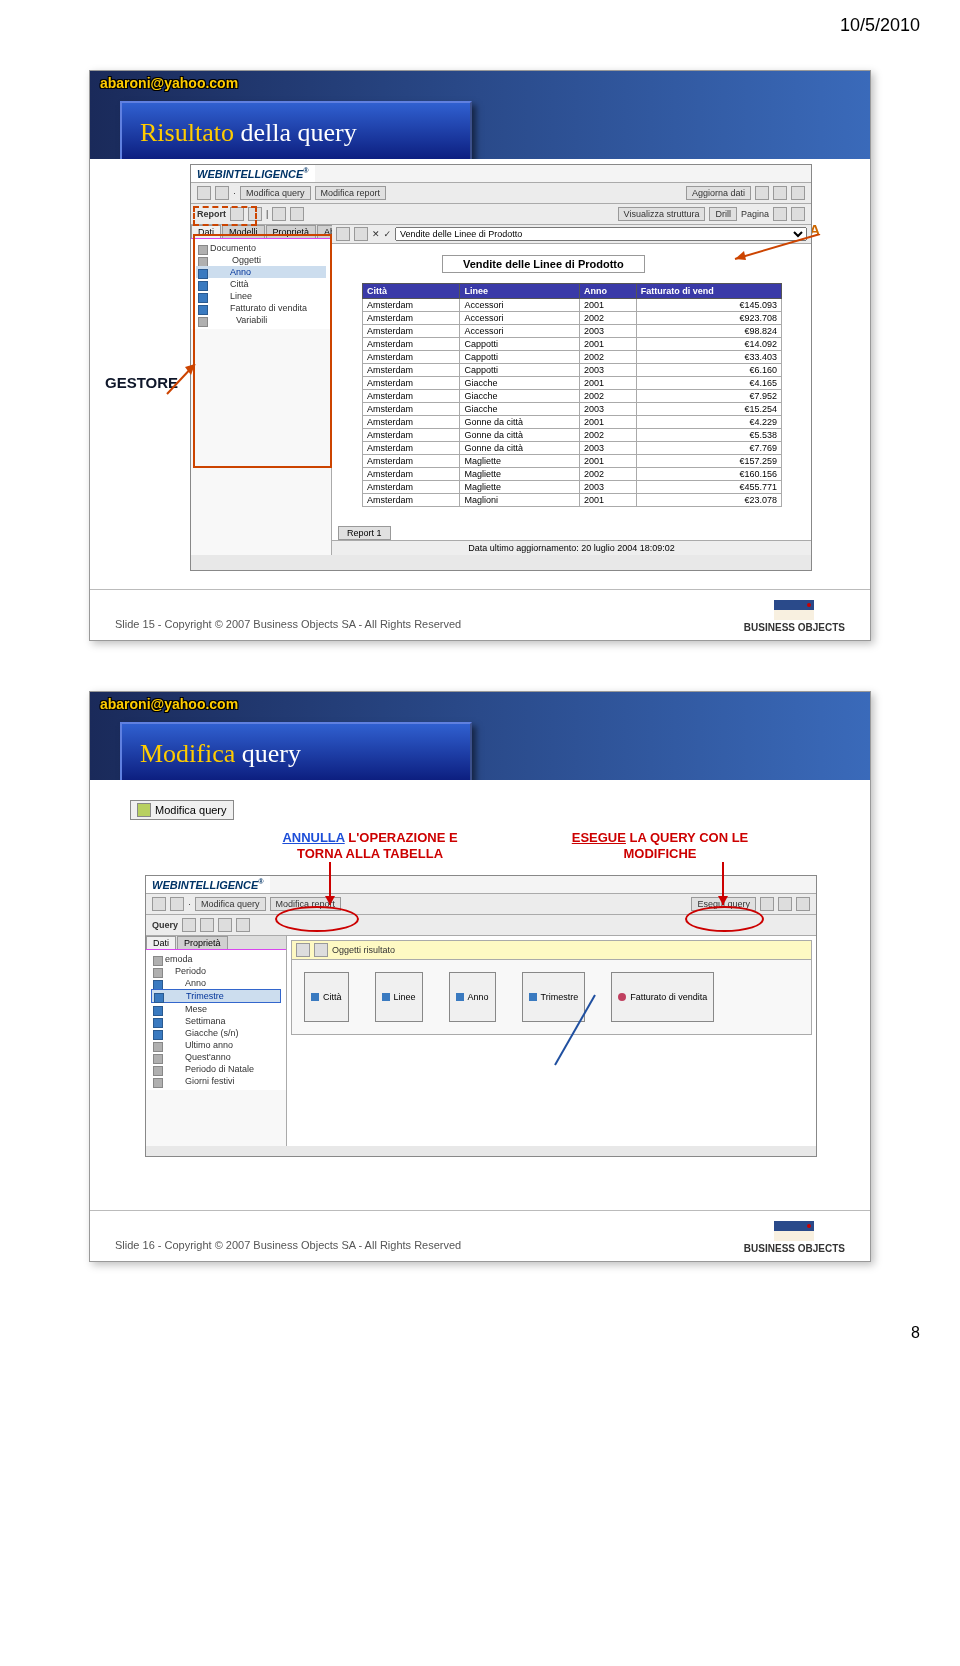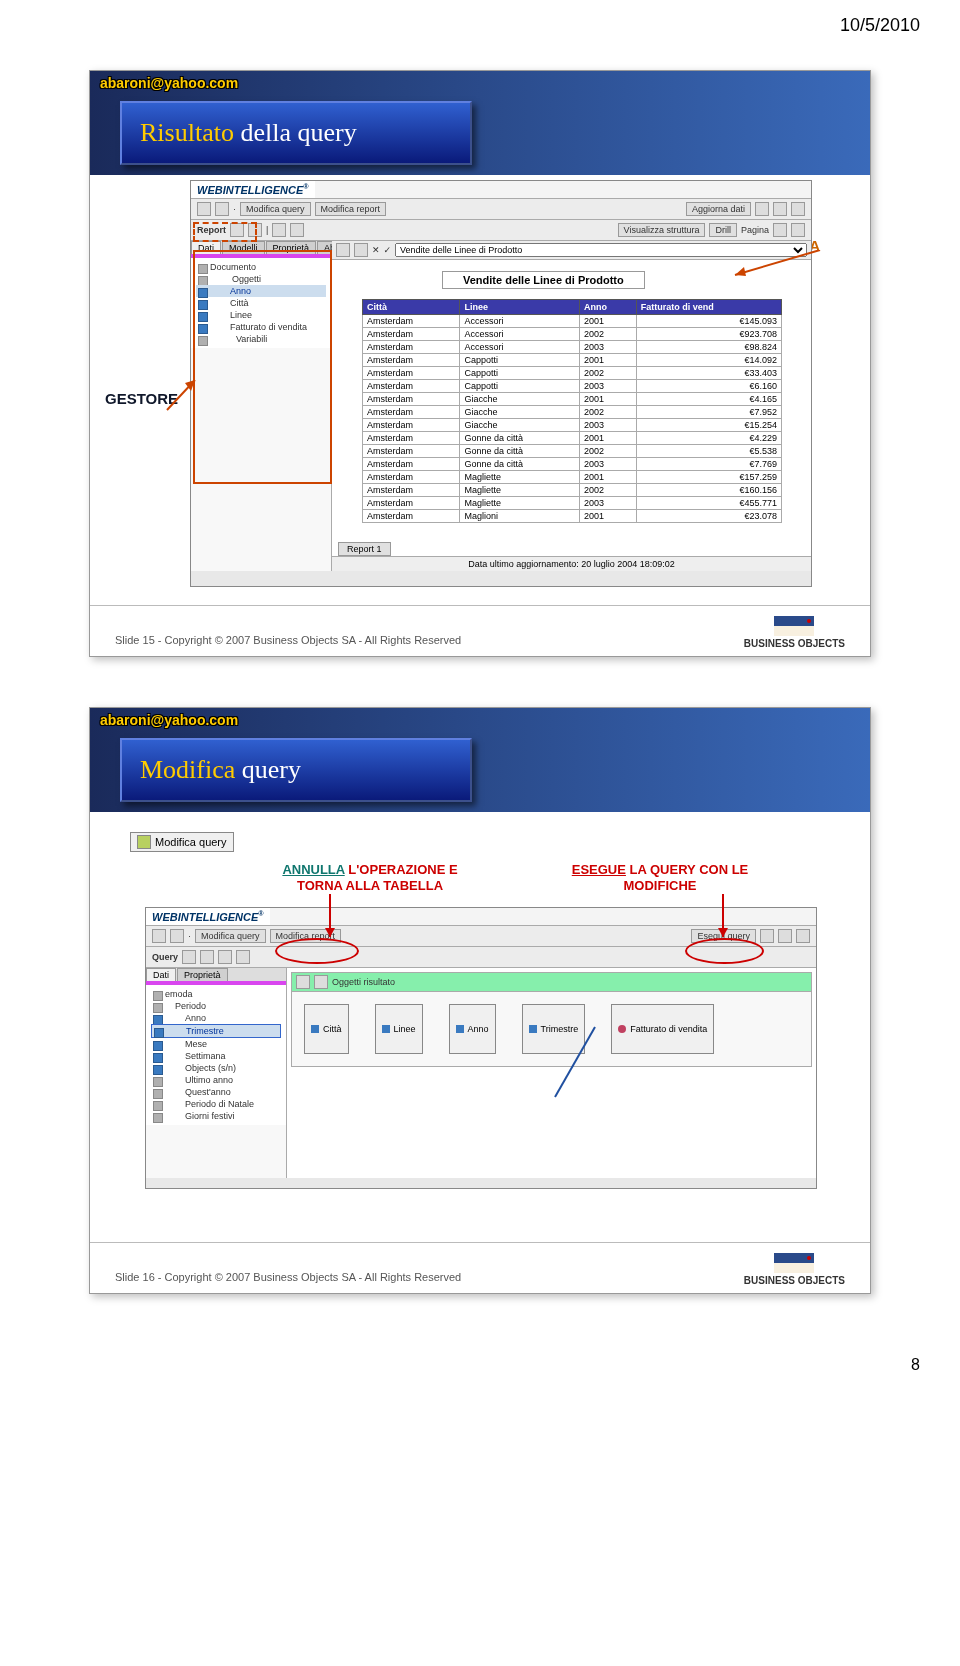--- a/index.html
+++ b/index.html
@@ -28,21 +28,21 @@
   }
   .slide {
     margin: 50px auto;
     width: 780px;
     border: 1px solid #999;
     box-shadow: 3px 3px 8px rgba(0,0,0,0.25);
     background: #fff;
     position: relative;
   }
   .slide-header {
-    height: 104px;
+    height: 88px;
     background: linear-gradient(to right, #1a2a5a, #2a4a8a, #3a6aba);
     position: relative;
   }
   .email {
     position: absolute;
     top: 4px;
     left: 10px;
     color: #ffcc00;
     font-size: 14px;
     font-weight: bold;
@@ -105,21 +105,21 @@
     border-radius:50%;
   }
   .annotation {
     position: absolute;
     font-weight: bold;
     font-size: 15px;
   }
   .gestore { color: #0f172a; left: 15px; top: 215px; }
   .tabella { color: #cc6600; right: 50px; top: 62px; }
   .annulla { color: #cc0000; left: 185px; top: 50px; width:190px; font-size:13px; text-align:center; line-height:1.2; }
-  .annulla u { color:#0f766e; }
+  .annulla u { color:#1d4ed8; }
   .esegue { color: #cc0000; left: 475px; top: 50px; width:190px; font-size:13px; text-align:center; line-height:1.2; }
   .querymod { color: #cc0000; left: 350px; top: 285px; font-size:14px; }
   .red-oval {
     position: absolute;
     border: 2px solid #cc0000;
     border-radius: 50%;
     background: transparent;
   }
 
   .ui-frame {
@@ -153,21 +153,21 @@
     border: 1px solid #999;
     padding: 1px 5px;
     font-size: 9px;
   }
   .ui-toolbar .icon {
     width: 12px; height:12px; background:#ddd; border:1px solid #999;
   }
   .ui-tabs {
     display: flex;
     background: #ddd;
-    border-bottom:4px solid #d946ef;
+    border-bottom:1px solid #d946ef;
   }
   .ui-tab {
     background:#d0d0d0;
     border:1px solid #999;
     border-bottom:none;
     padding:1px 6px;
     font-size:9px;
     margin-right:1px;
   }
   .ui-tab.active { background:#f0f0f0; }
@@ -529,30 +529,30 @@
               <div class="ui-tab active">Dati</div>
               <div class="ui-tab">Proprietà</div>
             </div>
             <div class="ui-tree">
               <div class="tree-item dim">emoda</div>
               <div class="tree-item dim" style="padding-left:24px">Periodo</div>
               <div class="tree-item" style="padding-left:34px">Anno</div>
               <div class="tree-item blue" style="padding-left:34px; background:#cde; border:1px solid #36c;">Trimestre</div>
               <div class="tree-item" style="padding-left:34px">Mese</div>
               <div class="tree-item" style="padding-left:34px">Settimana</div>
-              <div class="tree-item" style="padding-left:34px">Objects (s/n)</div>
+              <div class="tree-item" style="padding-left:34px">Giacche (s/n)</div>
               <div class="tree-item dim" style="padding-left:34px">Ultimo anno</div>
               <div class="tree-item dim" style="padding-left:34px">Quest'anno</div>
               <div class="tree-item dim" style="padding-left:34px">Periodo di Natale</div>
               <div class="tree-item dim" style="padding-left:34px">Giorni festivi</div>
             </div>
           </div>
           <div style="flex:1; position:relative; background:#fff;">
             <div style="margin:4px; border:1px solid #aaa; background:#f8f8f8;">
-              <div class="ui-toolbar" style="padding:2px 4px; background:#86efac;">
+              <div class="ui-toolbar" style="padding:2px 4px; background:#fef9c3;">
                 <span class="icon"></span>
                 <span class="icon"></span>
                 <span>Oggetti risultato</span>
               </div>
               <div style="padding:12px; display:flex; gap:26px; flex-wrap:wrap; min-height:50px;">
                 <span class="result-chip">
                     <span class="cube"></span>
                     <span>Città</span>
                   </span>
                 <span class="result-chip">

